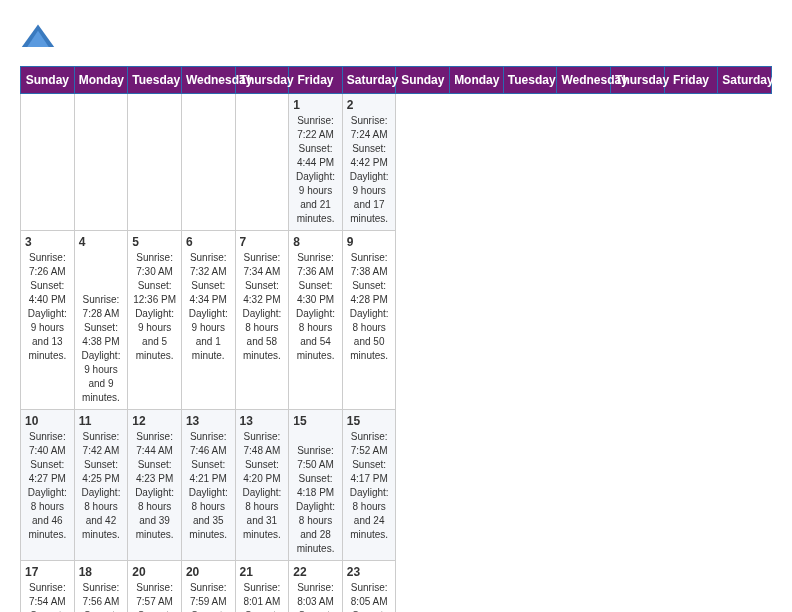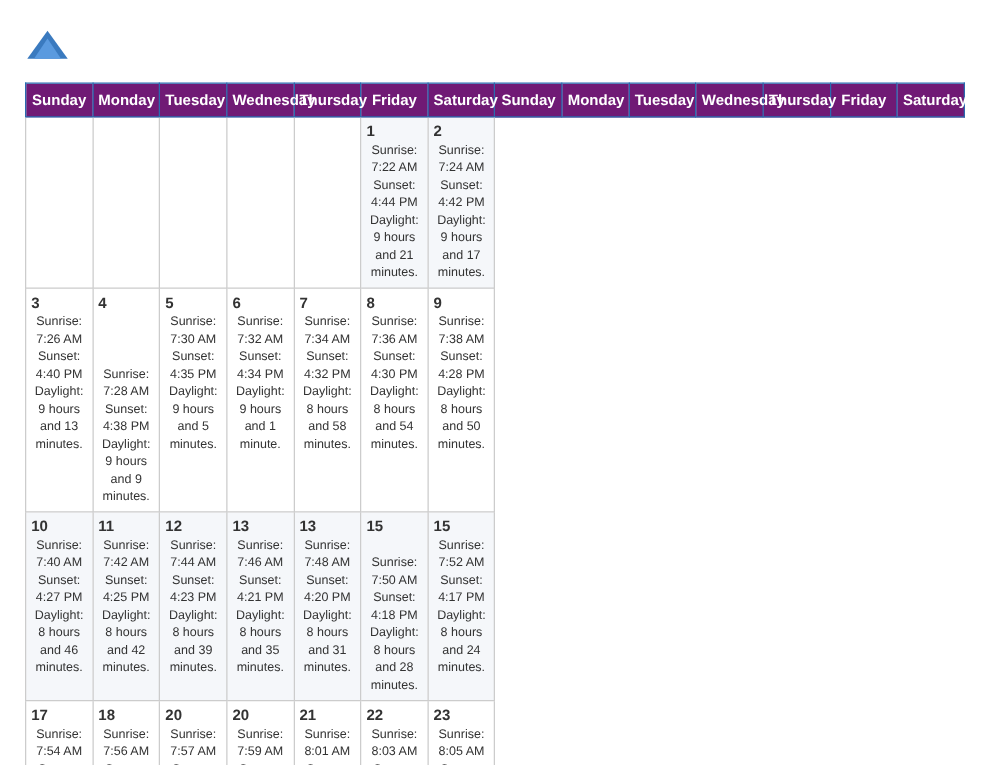--- a/index.html
+++ b/index.html
@@ -160,21 +160,21 @@
         <td>
           <span class="day-num">4</span>
           <div class="day-info" style="white-space: pre-line; margin-top: 44px;">Sunrise: 7:28 AM
 Sunset: 4:38 PM
 Daylight: 9 hours
 and 9 minutes.</div>
         </td>
         <td>
           <span class="day-num">5</span>
           <div class="day-info" style="white-space: pre-line;">Sunrise: 7:30 AM
-Sunset: 4:35 PM
+Sunset: 12:36 PM
 Daylight: 9 hours
 and 5 minutes.</div>
         </td>
         <td>
           <span class="day-num">6</span>
           <div class="day-info" style="white-space: pre-line;">Sunrise: 7:32 AM
 Sunset: 4:34 PM
 Daylight: 9 hours
 and 1 minute.</div>
         </td>

